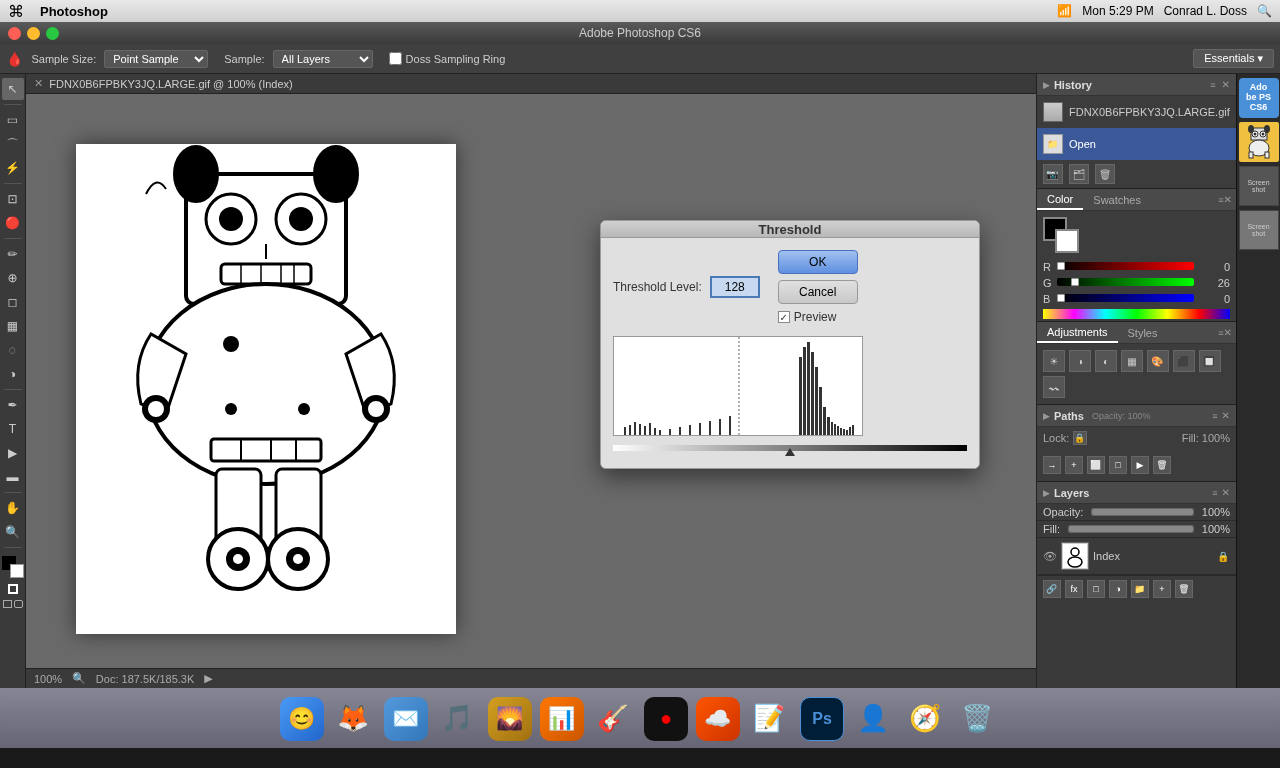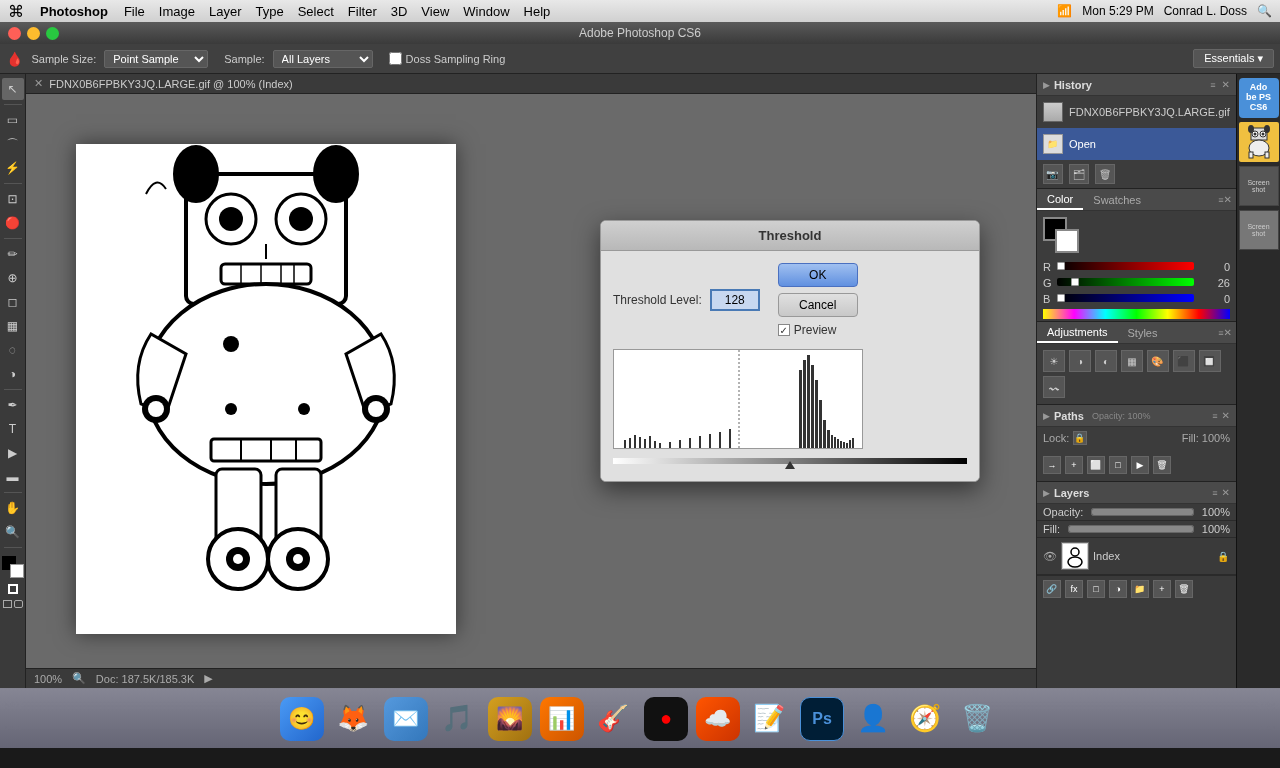--- a/index.html
+++ b/index.html
@@ -109,21 +109,21 @@
     
     #far-right { width: 44px; background: #2a2a2a; border-left: 1px solid #111; display: flex; flex-direction: column; flex-shrink: 0; }
 
     
     #threshold-dialog {
       position: fixed; top: 220px; left: 600px; width: 380px; background: #e8e8e8;
       border: 1px solid #999; border-radius: 6px; box-shadow: 0 8px 24px rgba(0,0,0,0.5);
       z-index: 1000; overflow: hidden;
     }
     #threshold-title {
-      height: 30px; background: linear-gradient(to bottom, #d0d0d0, #b8b8b8);
+      height: 17px; background: linear-gradient(to bottom, #d0d0d0, #b8b8b8);
       display: flex; align-items: center; justify-content: center; font-size: 13px; font-weight: 600; color: #333;
       border-bottom: 1px solid #999;
     }
     #threshold-body { padding: 12px; background: #e0e0e0; }
     #threshold-level-row { display: flex; align-items: center; gap: 8px; margin-bottom: 12px; }
     #threshold-level-label { font-size: 12px; color: #333; }
     #threshold-level-input { width: 50px; height: 20px; text-align: center; font-size: 12px; background: #c8d8f0; border: 2px solid #4a7ab5; color: #000; outline: none; }
     #threshold-histogram { width: 250px; height: 100px; background: #fff; border: 1px solid #999; position: relative; overflow: hidden; }
     #threshold-right-btns { display: flex; flex-direction: column; gap: 6px; margin-left: 10px; }
     .dialog-btn {
@@ -171,32 +171,20 @@
     .rgb-track { width: 100%; height: 8px; border-radius: 2px; }
     .rgb-thumb { position: absolute; top: 0; width: 8px; height: 8px; background: #fff; border: 1px solid #999; border-radius: 1px; cursor: pointer; }
     .rgb-value-box { width: 32px; font-size: 11px; color: #ccc; text-align: right; }
   </style>
 </head>
 <body>
 
 <div id="menu-bar">
   <span style="font-size:16px;">⌘</span>
   <span style="font-weight:700;">Photoshop</span>
-  <div class="menu-items">
-    <span>File</span>
-    <span>Image</span>
-    <span>Layer</span>
-    <span>Type</span>
-    <span>Select</span>
-    <span>Filter</span>
-    <span>3D</span>
-    <span>View</span>
-    <span>Window</span>
-    <span>Help</span>
-  </div>
   <div class="right-items">
     <span>📶</span>
     <span>Mon 5:29 PM</span>
     <span>Conrad L. Doss</span>
     <span>🔍</span>
   </div>
 </div>
 
 <div id="title-bar">
   <div class="traffic-lights">

